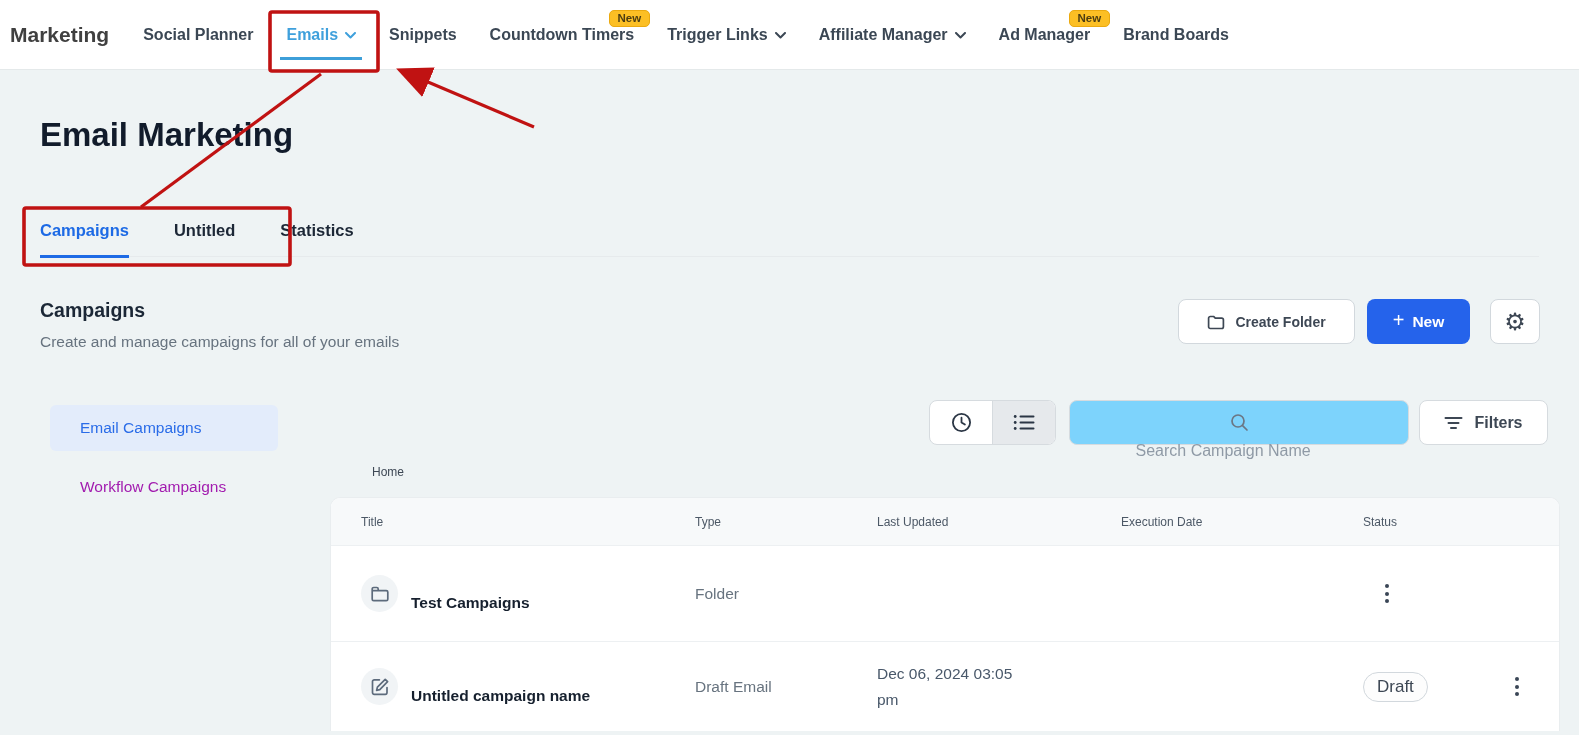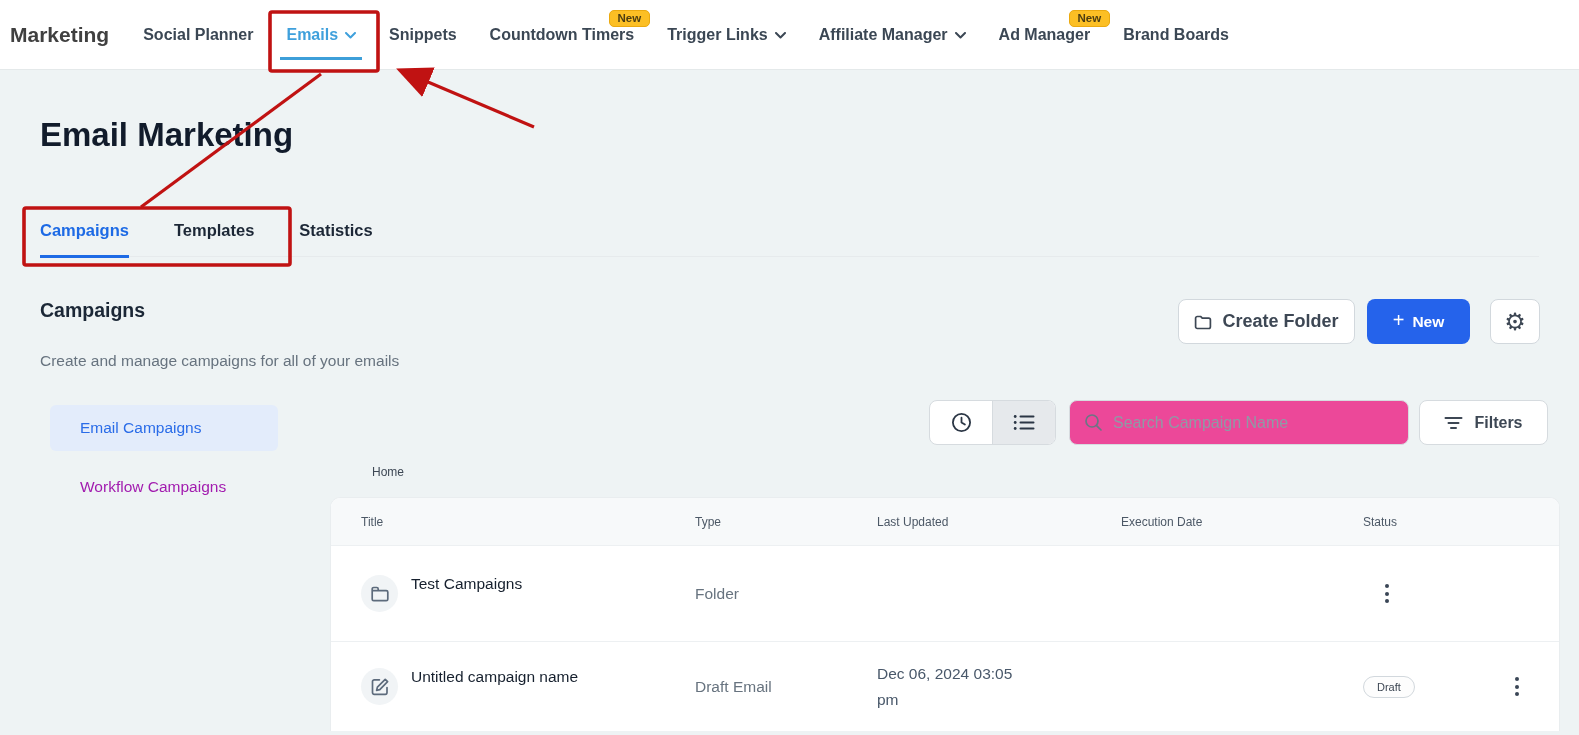--- a/index.html
+++ b/index.html
@@ -37,26 +37,26 @@
   .tabbar {
     position: absolute; left: 40px; right: 40px; top: 205px; height: 52px;
     border-bottom: 1px solid #e6eaec; display: flex; gap: 45px; align-items: center;
   }
   .tab { position: relative; height: 100%; display: flex; align-items: center;
          font-size: 16.5px; font-weight: 700; color: #1c2736; cursor: pointer; }
   .tab.active { color: #1d6ae5; }
   .tab.active::after { content: ""; position: absolute; left: 0; right: 0; bottom: -2px; height: 3px; background: #1d6ae5; }
   
   .section-title { position: absolute; left: 40px; top: 299px; font-size: 19.5px; font-weight: 700; color: #1b2736; }
-  .section-sub { position: absolute; left: 40px; top: 333px; font-size: 15.5px; color: #67737f; margin-top: 19px; }
+  .section-sub { position: absolute; left: 40px; top: 333px; font-size: 15.5px; color: #67737f; }
   .btn { display: flex; align-items: center; justify-content: center; cursor: pointer; border-radius: 8px; }
   .btn-create {
     position: absolute; left: 1178px; top: 299px; width: 177px; height: 45px;
     background: #fff; border: 1px solid #d2d8dd; gap: 10px;
-    font-size: 18px; font-weight: 600; color: #3d4754;
+    font-size: 14px; font-weight: 600; color: #3d4754;
   }
   .btn-new {
     position: absolute; left: 1367px; top: 299px; width: 103px; height: 45px;
     background: #2563eb; color: #fff; gap: 8px; font-size: 15.5px; font-weight: 600;
   }
   .btn-new .plus { font-size: 20px; font-weight: 400; margin-top: -2px; }
   .btn-gear {
     position: absolute; left: 1490px; top: 299px; width: 50px; height: 45px;
     background: #fff; border: 1px solid #d2d8dd; font-size: 24px; color: #3d4754;
   }
@@ -70,22 +70,22 @@
   
   .seg {
     position: absolute; left: 929px; top: 400px; width: 127px; height: 45px;
     background: #fff; border: 1px solid #d6dbdf; border-radius: 8px; display: flex; overflow: hidden;
   }
   .seg-btn { flex: 1; display: flex; align-items: center; justify-content: center; cursor: pointer; }
   .seg-btn + .seg-btn { border-left: 1px solid #d6dbdf; }
   .seg-btn.selected { background: #e6e9ec; }
   .search {
     position: absolute; left: 1069px; top: 400px; width: 340px; height: 45px;
-    background: #ec4899; border: 1px solid #d6dbdf; border-radius: 8px;
-    display: flex; align-items: center; gap: 10px; padding: 0 14px;
+    background: #7dd3fc; border: 1px solid #d6dbdf; border-radius: 8px;
+    display: flex; align-items: center; gap: 10px; padding: 12px 14px; flex-direction: column;
   }
   .search input { border: none; outline: none; flex: 1; font-size: 16px; color: #333;
                   font-family: "Liberation Sans", sans-serif; background: transparent; }
   .search input::placeholder { color: #8f9aa6; }
   .btn-filters {
     position: absolute; left: 1419px; top: 400px; width: 129px; height: 45px;
     background: #fff; border: 1px solid #d6dbdf; gap: 11px;
     font-size: 16px; font-weight: 600; color: #3d4754;
   }
   
@@ -96,27 +96,27 @@
     background: #fff; border: 1px solid #e9edef; border-bottom: none;
     border-radius: 10px 10px 0 0; overflow: hidden;
   }
   .thead, .trow { display: grid; grid-template-columns: 334px 182px 244px 242px 130px 1fr; align-items: center; }
   .thead { height: 48px; background: #f7f9fa; border-bottom: 1px solid #edf0f2; }
   .th { padding-left: 30px; font-size: 12px; color: #4c5866; }
   .trow { background: #fff; cursor: pointer; }
   .trow + .trow { border-top: 1px solid #edf0f2; }
   .row-1 { height: 95px; } .row-2 { height: 90px; }
   .td { padding-left: 30px; font-size: 15.5px; }
-  .td-title { display: flex; align-items: flex-start; gap: 13px; font-weight: 400; color: #16202e; }
+  .td-title { display: flex; align-items: flex-end; gap: 13px; font-weight: 700; color: #16202e; }
   .icon-circle { width: 37px; height: 37px; border-radius: 50%; background: #f1f4f6;
                  display: flex; align-items: center; justify-content: center; flex: none; }
   .td-type { color: #67737f; }
   .td-date { color: #49586a; max-width: 178px; line-height: 1.65; }
   .badge-draft { display: inline-block; border: 1px solid #d2d8dd; background: #fdfdfd;
-                 border-radius: 15px; padding: 4px 13px; font-size: 11px; color: #3d4754; }
+                 border-radius: 15px; padding: 4px 13px; font-size: 17px; color: #3d4754; }
   .kebab { display: flex; flex-direction: column; gap: 3.5px; margin-left: 46px;
            padding: 6px; cursor: pointer; width: 16px; }
   .kebab .dot { width: 4px; height: 4px; border-radius: 50%; background: #3a4656; }
   
   .overlay { position: absolute; inset: 0; z-index: 60; pointer-events: none; }
 </style>
 </head>
 <body>
 
 <div id="app">
@@ -171,21 +171,21 @@
 
     <div class="nav-item">
       <span>Brand Boards</span>
     </div>
   </div>
 
   <div class="page-title">Email Marketing</div>
 
   <div class="tabbar">
     <div class="tab active">Campaigns</div>
-    <div class="tab">Templates</div>
+    <div class="tab">Untitled</div>
     <div class="tab">Statistics</div>
   </div>
 
   <div class="section-title">Campaigns</div>
   <div class="section-sub">Create and manage campaigns for all of your emails</div>
 
   <div class="btn btn-create">
     <span style="display:inline-flex">
       <svg width="18" height="16" viewBox="0 0 18 16">
           <path d="M1.6 4.2c0-.9.8-1.7 1.7-1.7h3l.5.1 1.2 1.3.5.2h6.2c.9 0 1.7.8 1.7 1.7v7c0 .9-.8 1.7-1.7 1.7H3.3c-.9 0-1.7-.8-1.7-1.7z" fill="none" stroke="#3d4754" stroke-width="1.7" stroke-linejoin="round"></path>

